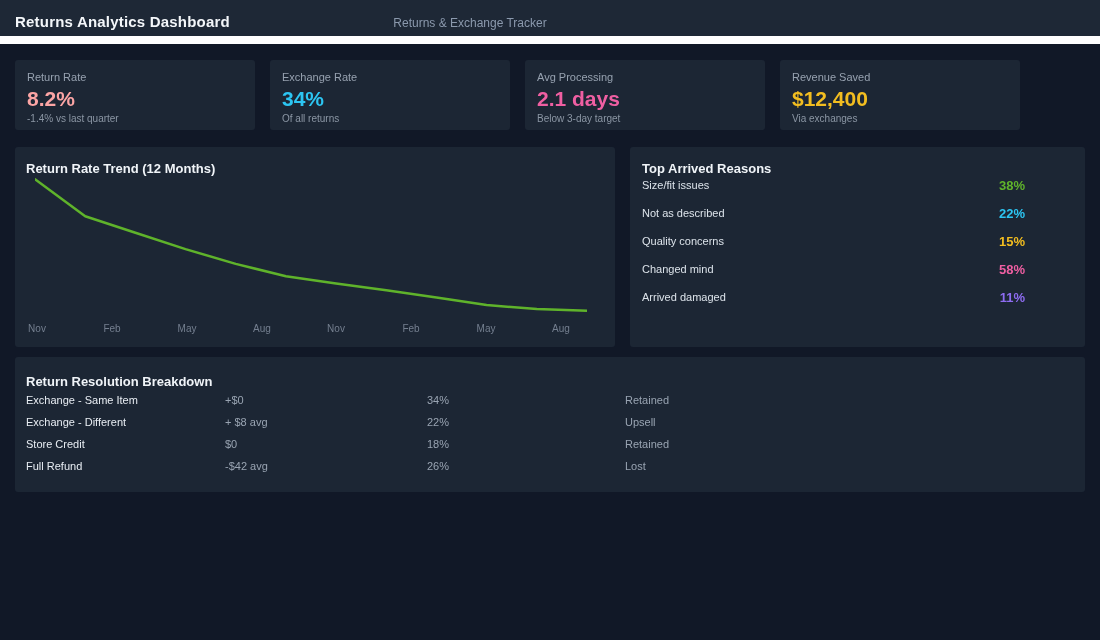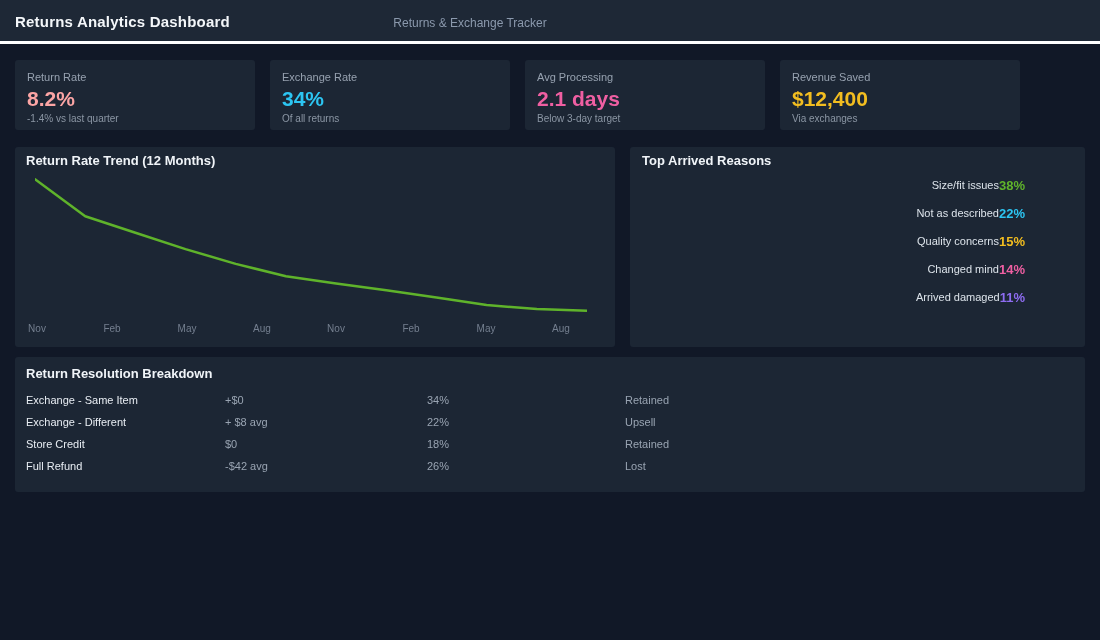--- a/index.html
+++ b/index.html
@@ -6,55 +6,55 @@
   html,body { width:1100px; height:640px; }
   body {
     background:#111827;
     font-family:"Liberation Sans","DejaVu Sans",sans-serif;
     color:#e8edf3;
     overflow:hidden;
   }
   
   .app-header {
     position:relative; height:44px; background:#1e2836;
-    border-bottom:3px solid #ffffff;
+    border-bottom:8px solid #ffffff;
   }
   .app-title {
     position:absolute; left:15px; top:13px;
     font-size:15px; font-weight:bold; color:#f4f7fa; letter-spacing:.2px;
   }
   .app-subtitle {
     position:absolute; left:470px; top:16px; transform:translateX(-50%);
     font-size:12px; color:#8b99ad; white-space:nowrap;
   }
   
   .kpi-row { position:absolute; left:15px; top:60px; display:flex; gap:15px; }
   .kpi-card {
     width:240px; height:70px; background:#1c2634; border-radius:3px;
     padding:11px 12px 8px 12px;
   }
   .kpi-label { font-size:11px; color:#97a2b0; }
   .kpi-value { font-size:21px; font-weight:bold; margin-top:5px; line-height:22px; }
   .kpi-sub { font-size:10px; color:#8b96a4; margin-top:3px; }
   
   .panel { position:absolute; background:#1c2634; border-radius:3px; }
-  .panel-title { font-size:13px; font-weight:bold; color:#f0f4f8; }
+  .panel-title { font-size:13px; font-weight:bold; color:#f0f4f8;margin-top:8px; }
   .chart-panel { left:15px; top:147px; width:600px; height:200px; }
   .chart-panel .panel-title { position:absolute; left:11px; top:6px; }
   .trend-svg { position:absolute; left:20px; top:24px; }
   .x-labels { position:absolute; left:0; top:176px; width:600px; height:14px; }
   .x-label {
     position:absolute; transform:translateX(-50%);
     font-size:10px; color:#747f8f;
   }
   .reasons-panel { left:630px; top:147px; width:455px; height:200px; }
   .reasons-panel .panel-title { position:absolute; left:12px; top:6px; }
   .reason-rows { position:absolute; left:12px; right:60px; top:24px; }
   .reason-row {
-    height:28px; display:flex; align-items:center; justify-content:flex-end;
+    height:28px; display:flex; align-items:center; justify-content:space-between;
   }
   .reason-label { font-size:11px; color:#dce3ea; }
   .reason-pct { font-size:13px; font-weight:bold; }
   .table-panel { left:15px; top:357px; width:1070px; height:135px;padding-left:20px; }
   .table-panel .panel-title { position:absolute; left:11px; top:9px; }
   .res-rows { position:absolute; left:11px; right:11px; top:32px; }
   .res-row {
     display:grid; grid-template-columns:199px 202px 198px 1fr;
     height:22px; align-items:center;
   }
@@ -119,21 +119,21 @@
     <div class="reason-row">
       <span class="reason-label">Not as described</span>
       <span class="reason-pct" style="color: rgb(44, 197, 242);">22%</span>
     </div>
     <div class="reason-row">
       <span class="reason-label">Quality concerns</span>
       <span class="reason-pct" style="color: rgb(242, 189, 32);">15%</span>
     </div>
     <div class="reason-row">
       <span class="reason-label">Changed mind</span>
-      <span class="reason-pct" style="color: rgb(239, 95, 162);">14%</span>
+      <span class="reason-pct" style="color: rgb(239, 95, 162);">58%</span>
     </div>
     <div class="reason-row">
       <span class="reason-label">Arrived damaged</span>
       <span class="reason-pct" style="color: rgb(142, 108, 241);">11%</span>
     </div>
   </div>
 </section>
 
 <section class="panel table-panel">
   <div class="panel-title">Return Resolution Breakdown</div>

